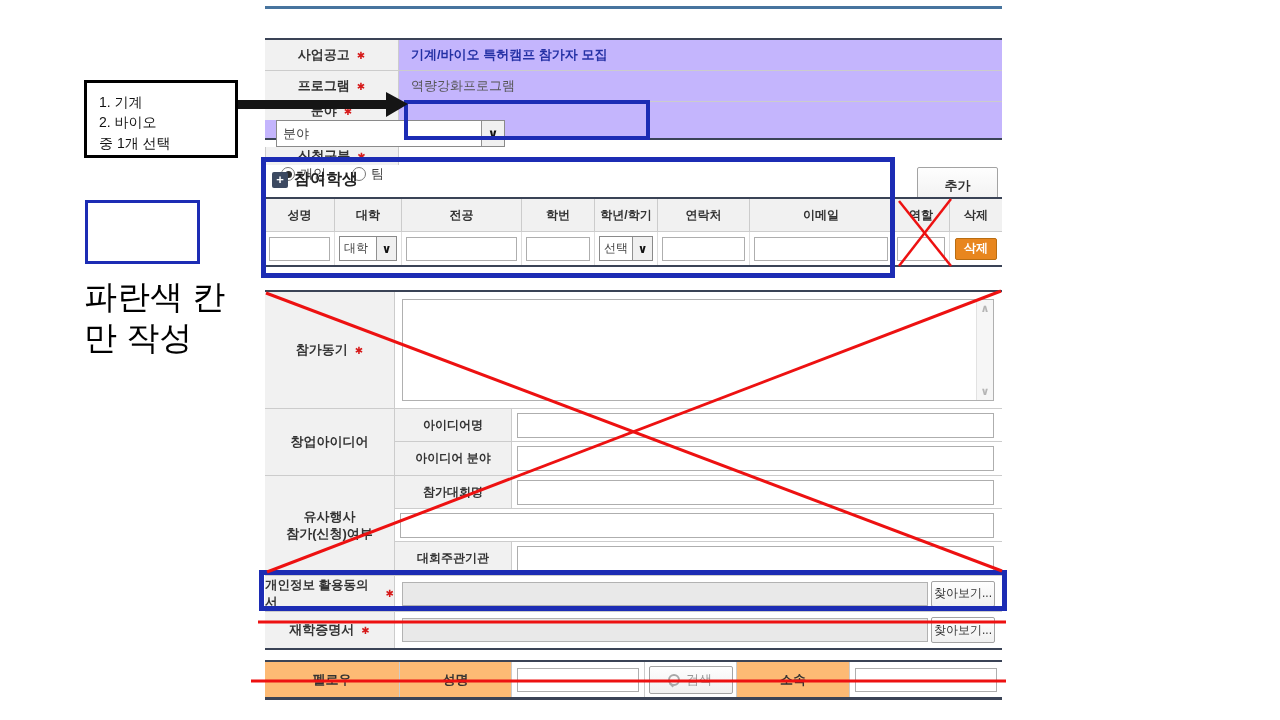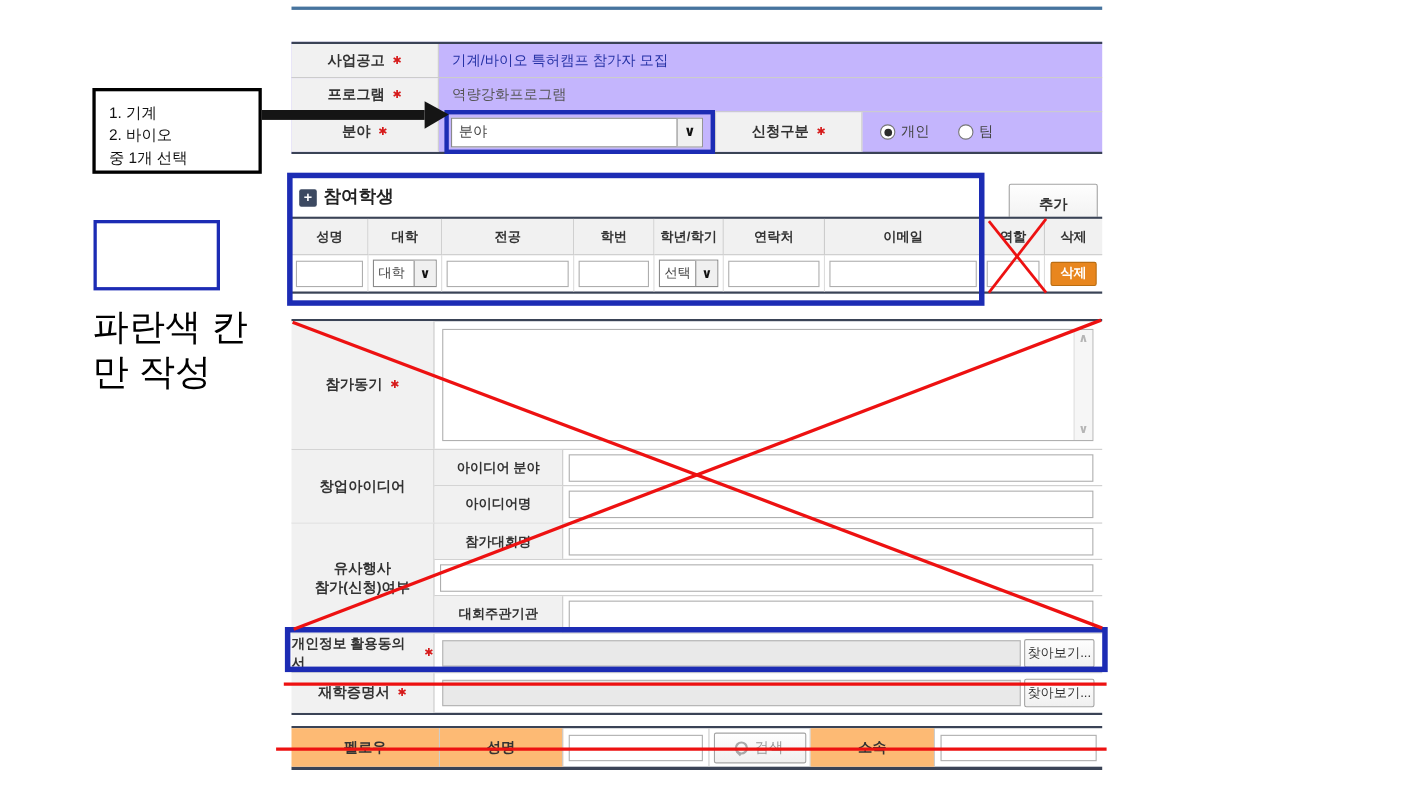--- a/index.html
+++ b/index.html
@@ -23,24 +23,24 @@
   .note-box { position:absolute; left:84px; top:80px; width:154px; height:78px;
               border:3px solid #000; background:#fff; padding:9px 0 0 12px; }
   .note-box div { font-size:14px; line-height:1.45; color:#111; }
   .blue-empty-box { position:absolute; left:85px; top:200px; width:115px; height:64px; border:3px solid #1c2cb4; }
   .blue-note { position:absolute; left:84px; top:276px; width:165px; font-size:33px; line-height:1.25; color:#000; }
 
   
   .t1 { position:absolute; left:265px; top:38px; width:737px; background:#c4b5fd;
         border-top:2px solid #3a4356; border-bottom:2px solid #3a4356; }
   .t1-row { display:flex; height:31px; border-bottom:1px solid #cccccc; }
-  .t1-row:last-child { border-bottom:none; height:36px; }
+  .t1-row:last-child { border-bottom:none; height:36px;flex-direction:column; }
   .t1 .lblcell { width:134px; flex:none; }
   .t1 .valcell { flex:1; display:flex; align-items:center; padding-left:12px; font-size:13px; color:#555; }
-  .val-blue { color:#2431a5; font-weight:normal; }
+  .val-blue { color:#2431a5; font-weight:bold; }
   .cell-select { width:251px; flex:none; display:flex; align-items:center; padding-left:11px; }
   .cell-apply { width:110px; flex:none; border-left:1px solid #cccccc; font-size:13px; }
   .cell-radios { flex:1; display:flex; align-items:center; gap:26px; padding-left:16px; }
   .radio { display:flex; align-items:center; gap:5px; font-size:13px; color:#444; cursor:default; }
   .rb { width:14px; height:14px; border:1px solid #767676; border-radius:50%; background:#fff;
         display:inline-flex; align-items:center; justify-content:center; }
   .rb.sel::after { content:""; width:7px; height:7px; border-radius:50%; background:#2b2b2b; display:block; }
 
   .select { display:flex; align-items:stretch; background:#fff; border:1px solid #8a8a8a; height:27px; }
   .sel-text { flex:1; font-size:13px; color:#444; display:flex; align-items:center; padding-left:6px; }
@@ -255,27 +255,27 @@
         </div>
       </div>
     </div>
 
     <div class="t3-row">
       <div class="lblcell">
         <span>창업아이디어</span>
       </div>
       <div class="subrows">
         <div class="subrow">
+          <div class="sublbl">아이디어명</div>
+          <div class="subinput">
+              <div class="ti"></div>
+            </div>
+        </div>
+        <div class="subrow">
           <div class="sublbl">아이디어 분야</div>
-          <div class="subinput">
-              <div class="ti"></div>
-            </div>
-        </div>
-        <div class="subrow">
-          <div class="sublbl">아이디어명</div>
           <div class="subinput">
               <div class="ti"></div>
             </div>
         </div>
       </div>
     </div>
 
     <div class="t3-row">
       <div class="lblcell">
         <div class="lbl2line">

